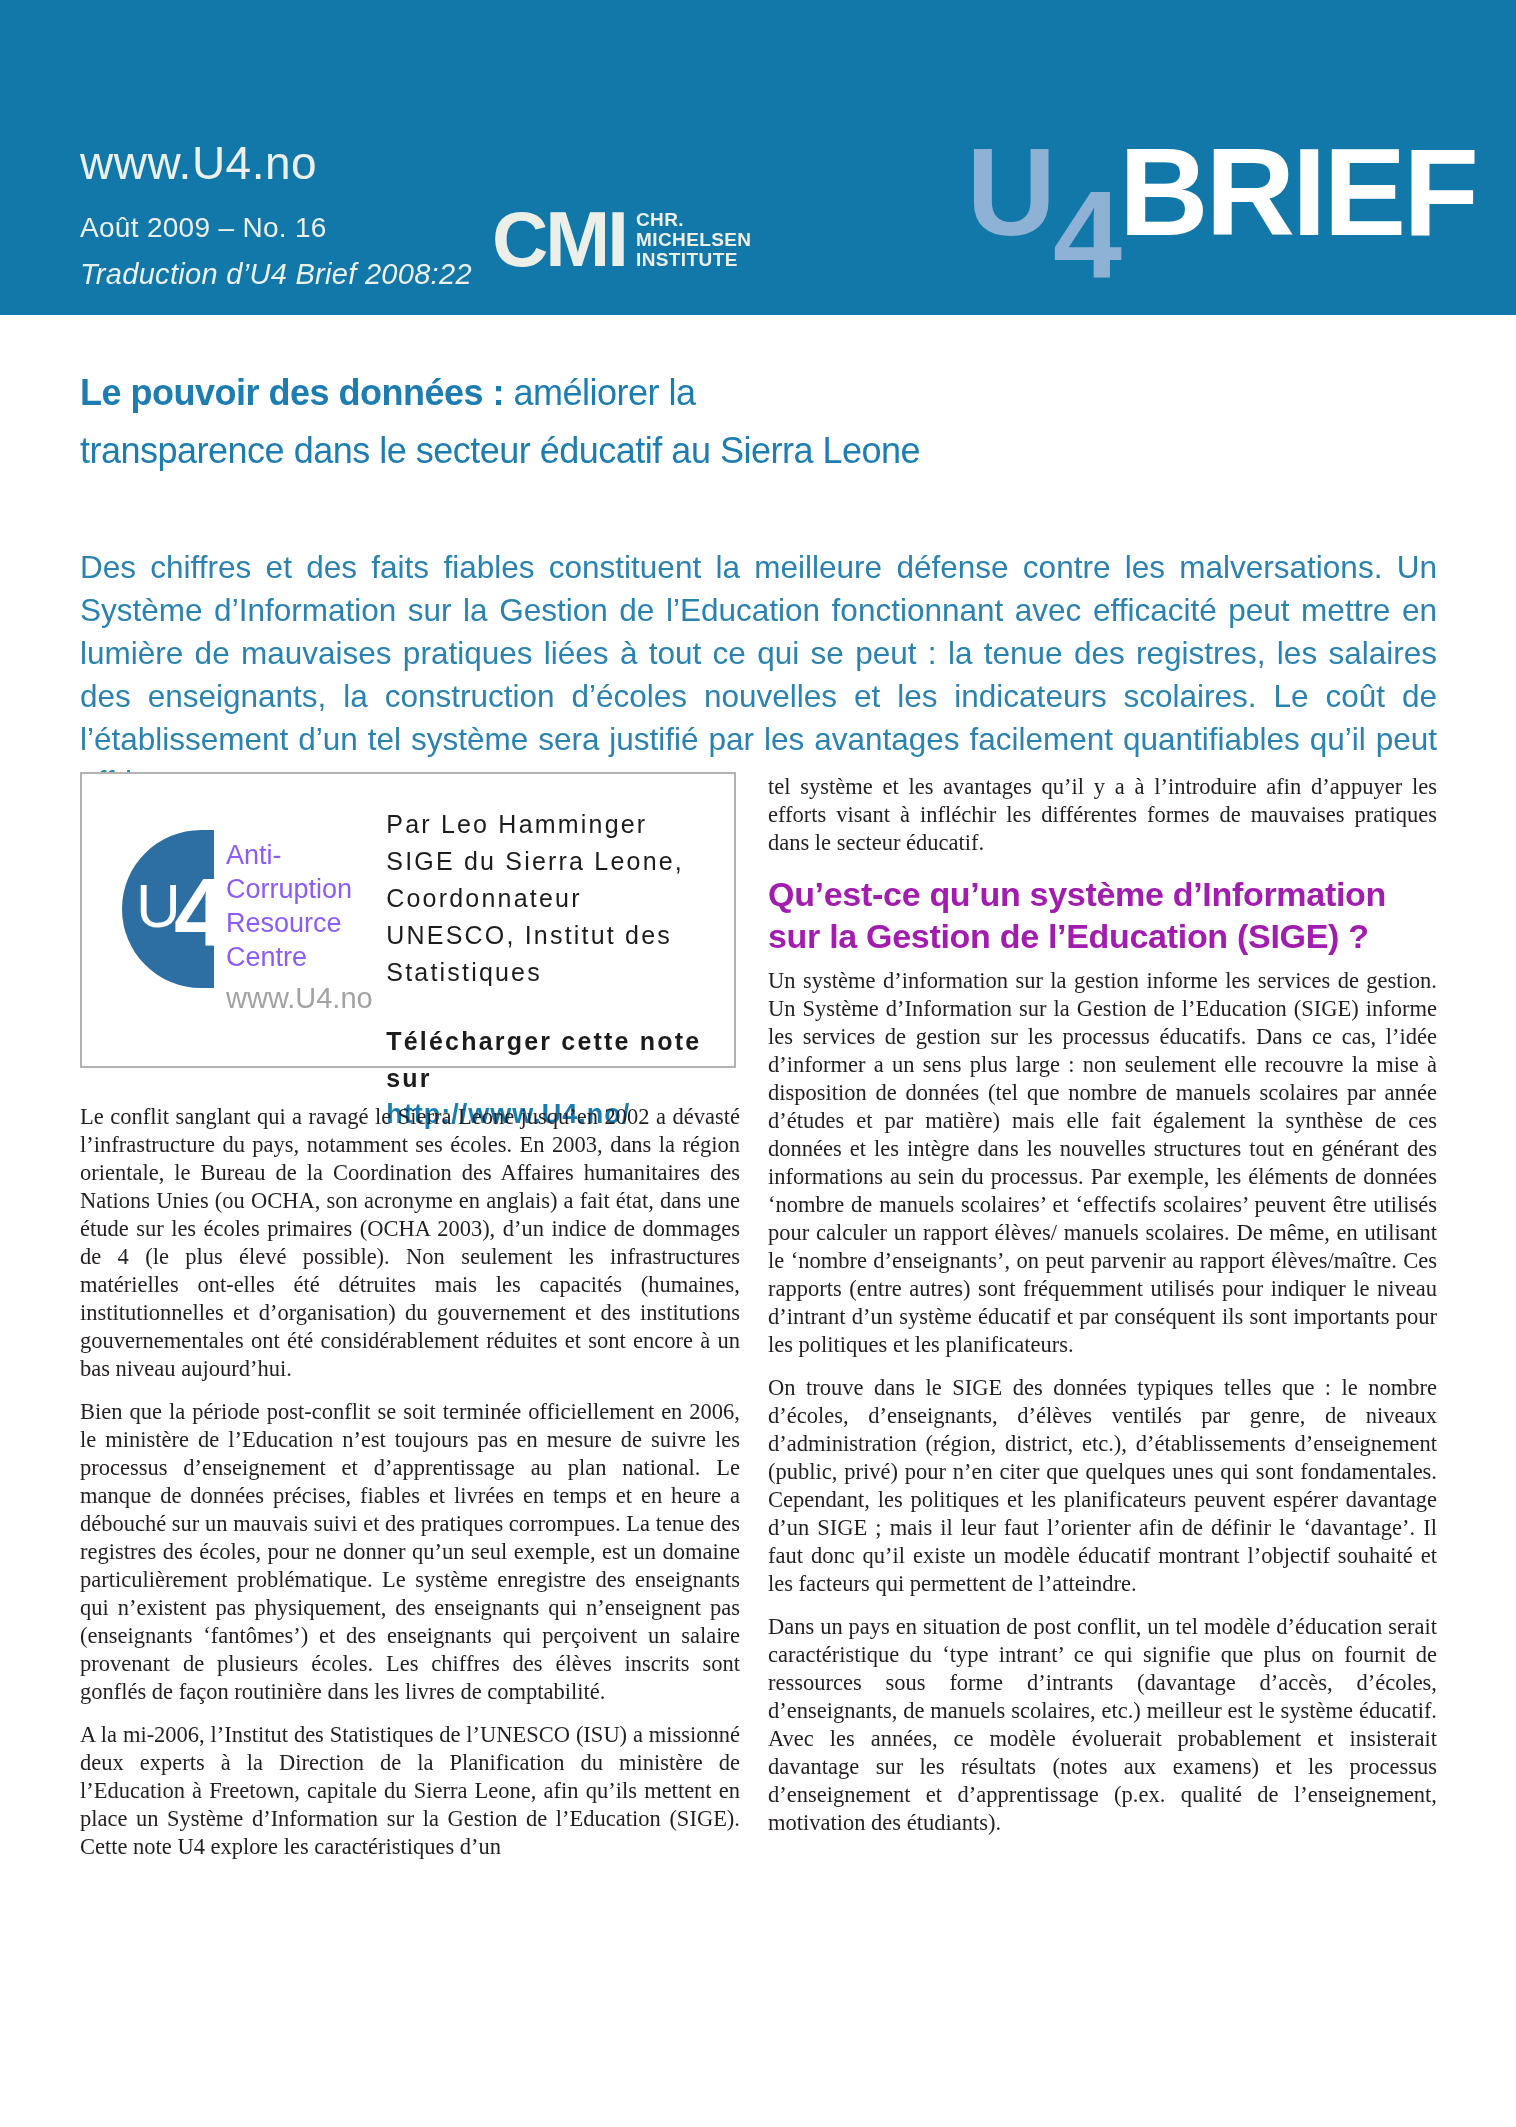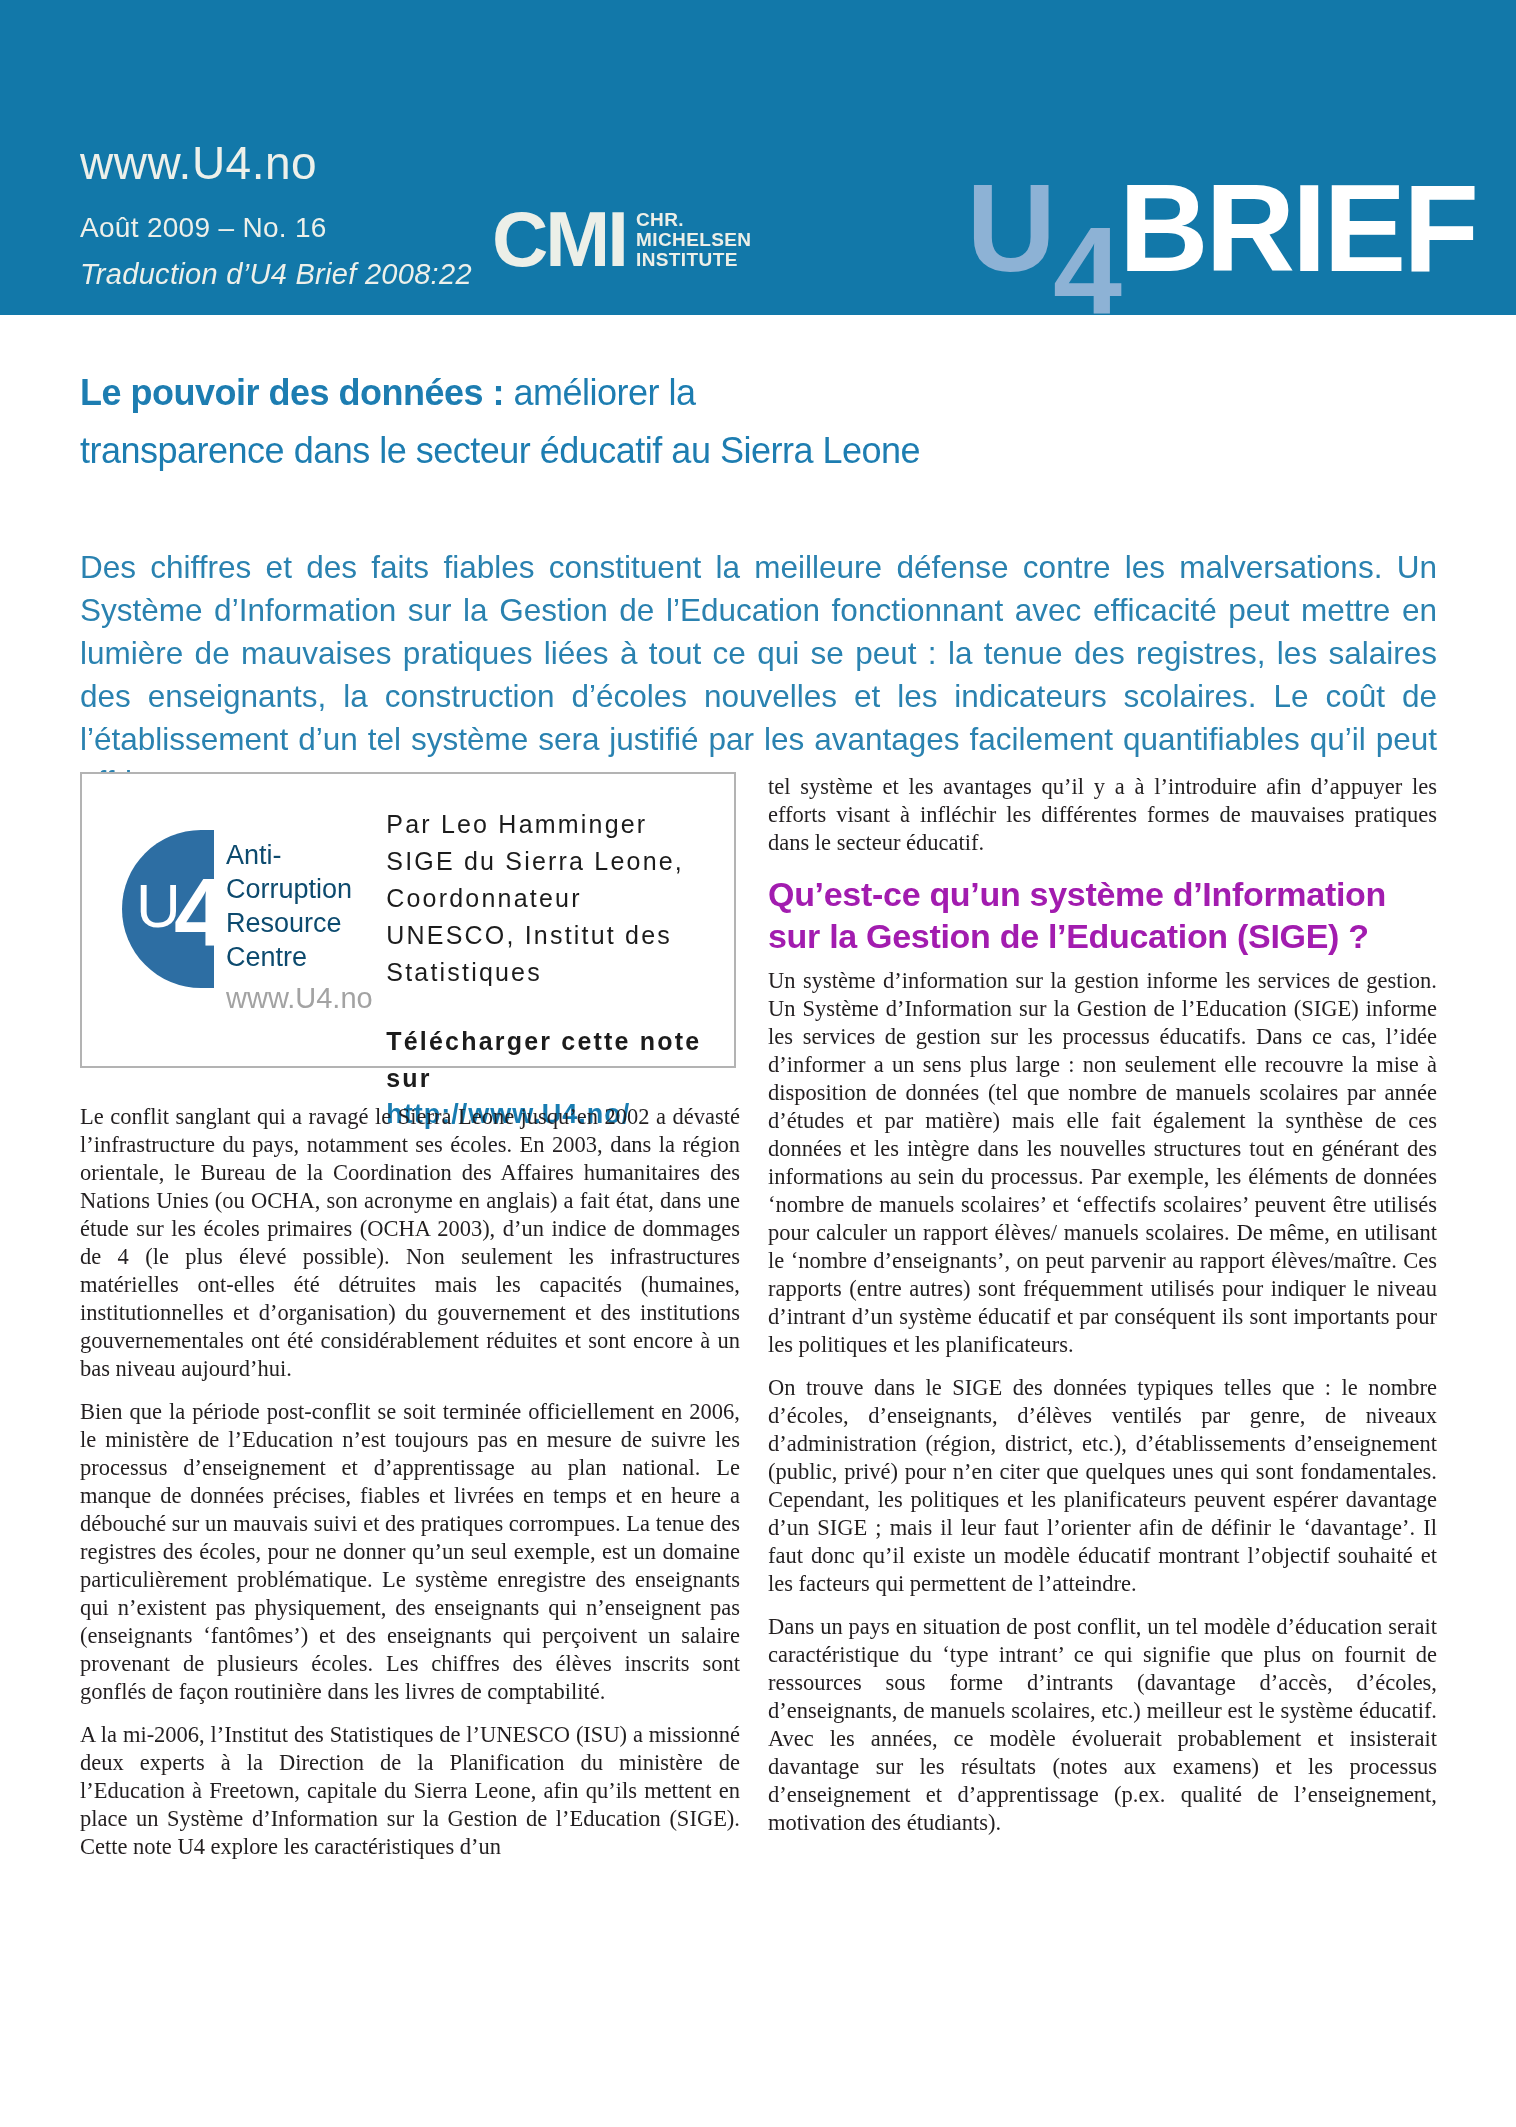--- a/index.html
+++ b/index.html
@@ -22,21 +22,20 @@
   .trans{font-size:29px;font-style:italic;margin-top:14px;letter-spacing:0.3px;}
 
   .cmi{position:absolute;left:492px;top:208px;display:flex;align-items:flex-end;color:#ecefe8;}
   .cmi-acronym{font-size:78px;font-weight:800;line-height:62px;letter-spacing:-3px;}
   .cmi-name{margin-left:10px;margin-top:2px;font-size:19px;font-weight:700;line-height:20px;letter-spacing:0.4px;}
 
   .brief-logo{
     position:absolute;right:40px;top:130px;
     font-size:124px;font-weight:800;letter-spacing:-3px;line-height:1;
     white-space:nowrap;
-    margin-top:36px;
   }
   .brief-logo .lg-u{color:#8db2d5;}
   .brief-logo .lg-4{color:#8db2d5;position:relative;top:42px;}
   .brief-logo .lg-brief{color:#ffffff;}
 
   
   .title{
     position:absolute;left:80px;top:340px;width:1370px;
     color:#1d7db1;font-size:36px;line-height:58px;letter-spacing:-0.5px;
   }
@@ -59,21 +58,21 @@
   }
   .acrc{margin:50px 0 0 32px;width:230px;position:relative;}
   .acrc-disc{
     position:absolute;left:8px;top:6px;width:92px;height:158px;
     background:#2d6ea3;
     border-radius:92px 0 0 92px;
   }
   .acrc-u{position:absolute;left:14px;top:40px;color:#ffffff;font-size:62px;font-weight:400;}
   .acrc-4{position:absolute;left:52px;top:28px;color:#ffffff;font-size:96px;font-weight:700;}
   .acrc-text{position:absolute;left:112px;top:14px;}
-  .acrc-org{color:#0c4a6e;font-size:27px;line-height:34px;font-weight:400;}
+  .acrc-org{color:#8b5cf6;font-size:27px;line-height:34px;font-weight:400;}
   .acrc-url{color:#a3a3a3;font-size:29px;margin-top:8px;}
 
   .byline{margin:32px 0 0 56px;color:#1c1c1c;}
   .byline-line{font-size:25px;font-weight:400;letter-spacing:2.2px;line-height:37px;}
   .download{margin-top:32px;}
   .dl-label{font-size:25px;font-weight:700;letter-spacing:2.2px;line-height:37px;color:#1c1c1c;margin-top:24px;}
   .dl-url{font-size:27px;font-weight:700;letter-spacing:1px;color:#187cb1;text-decoration:none;display:inline-block;margin-top:2px;}
 
   
   .col{

